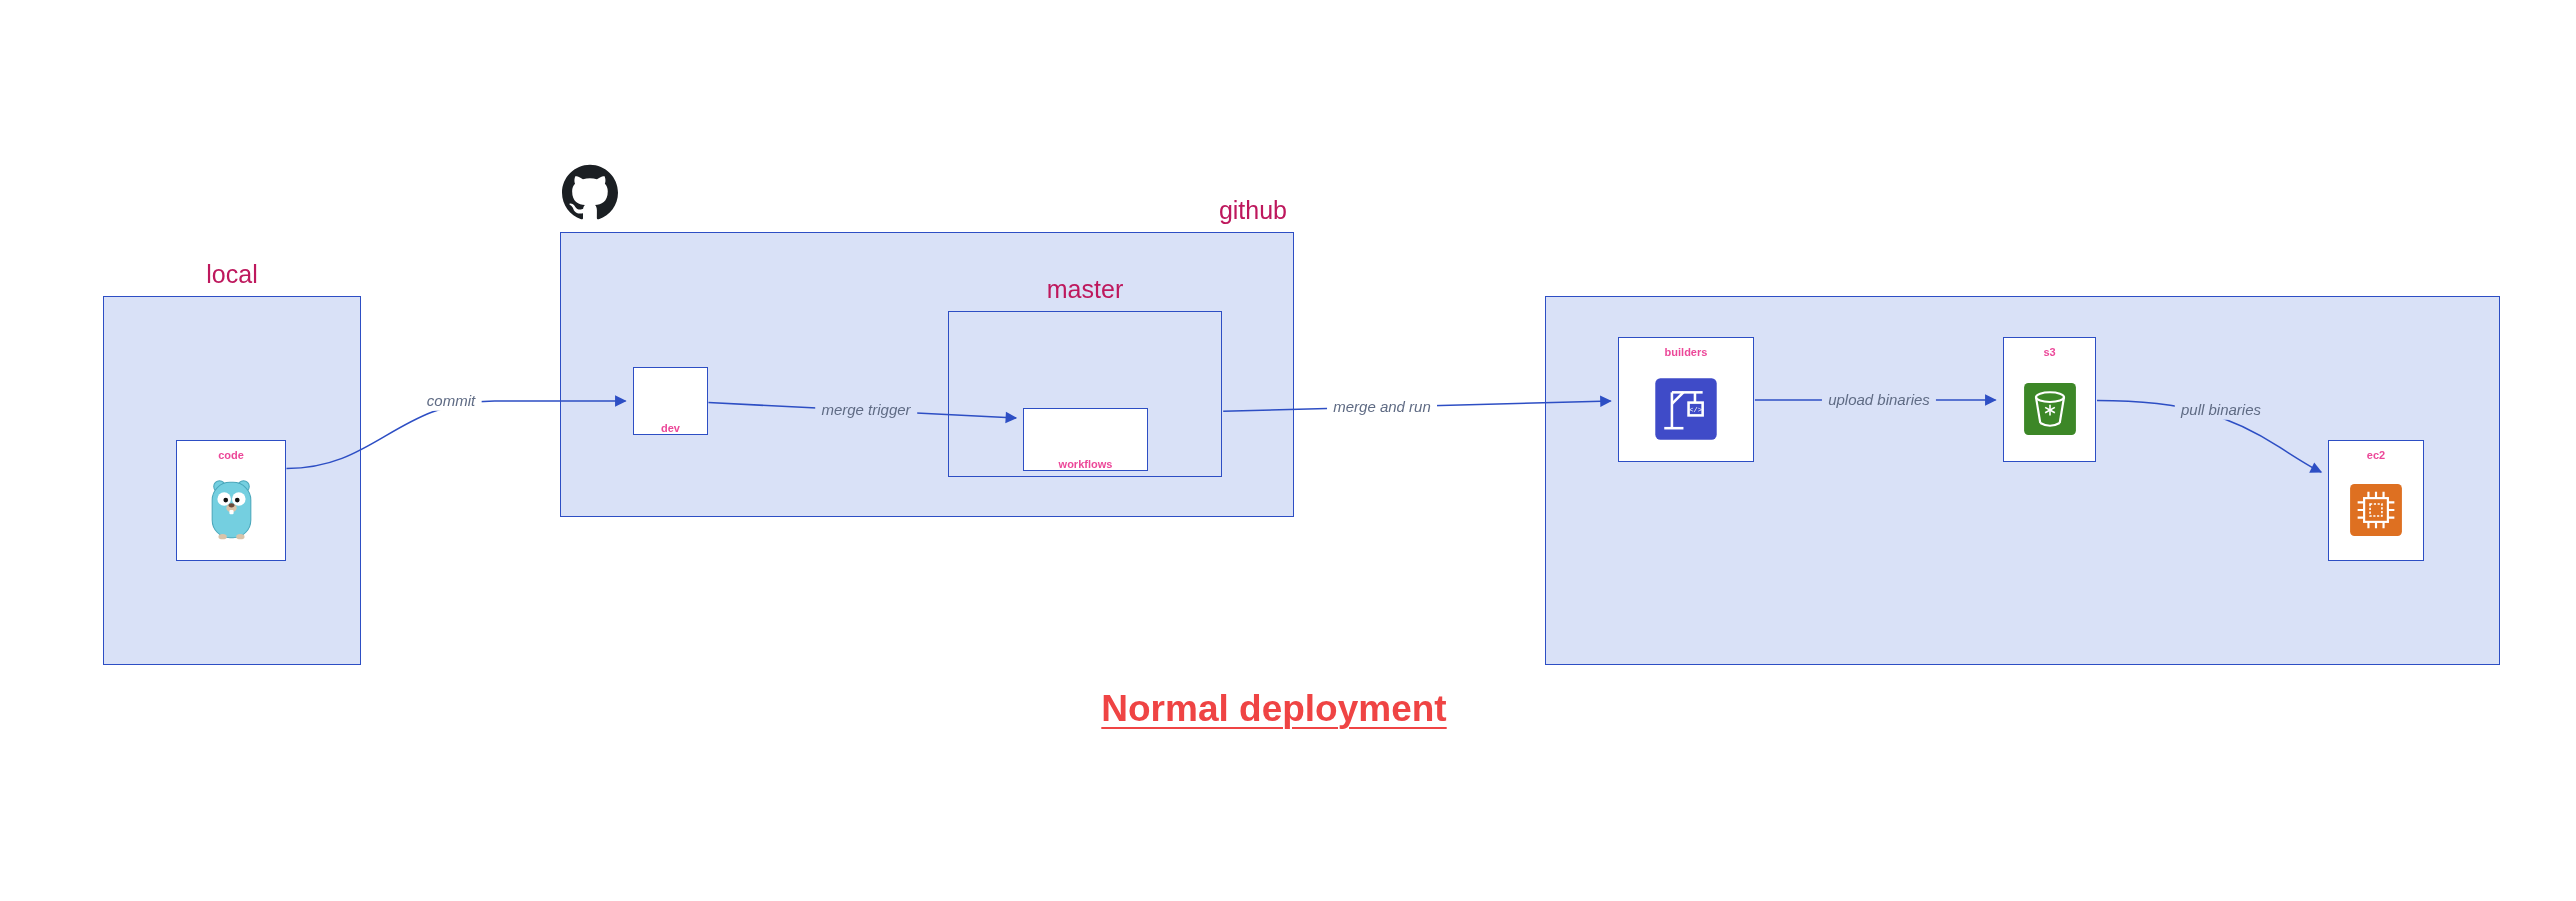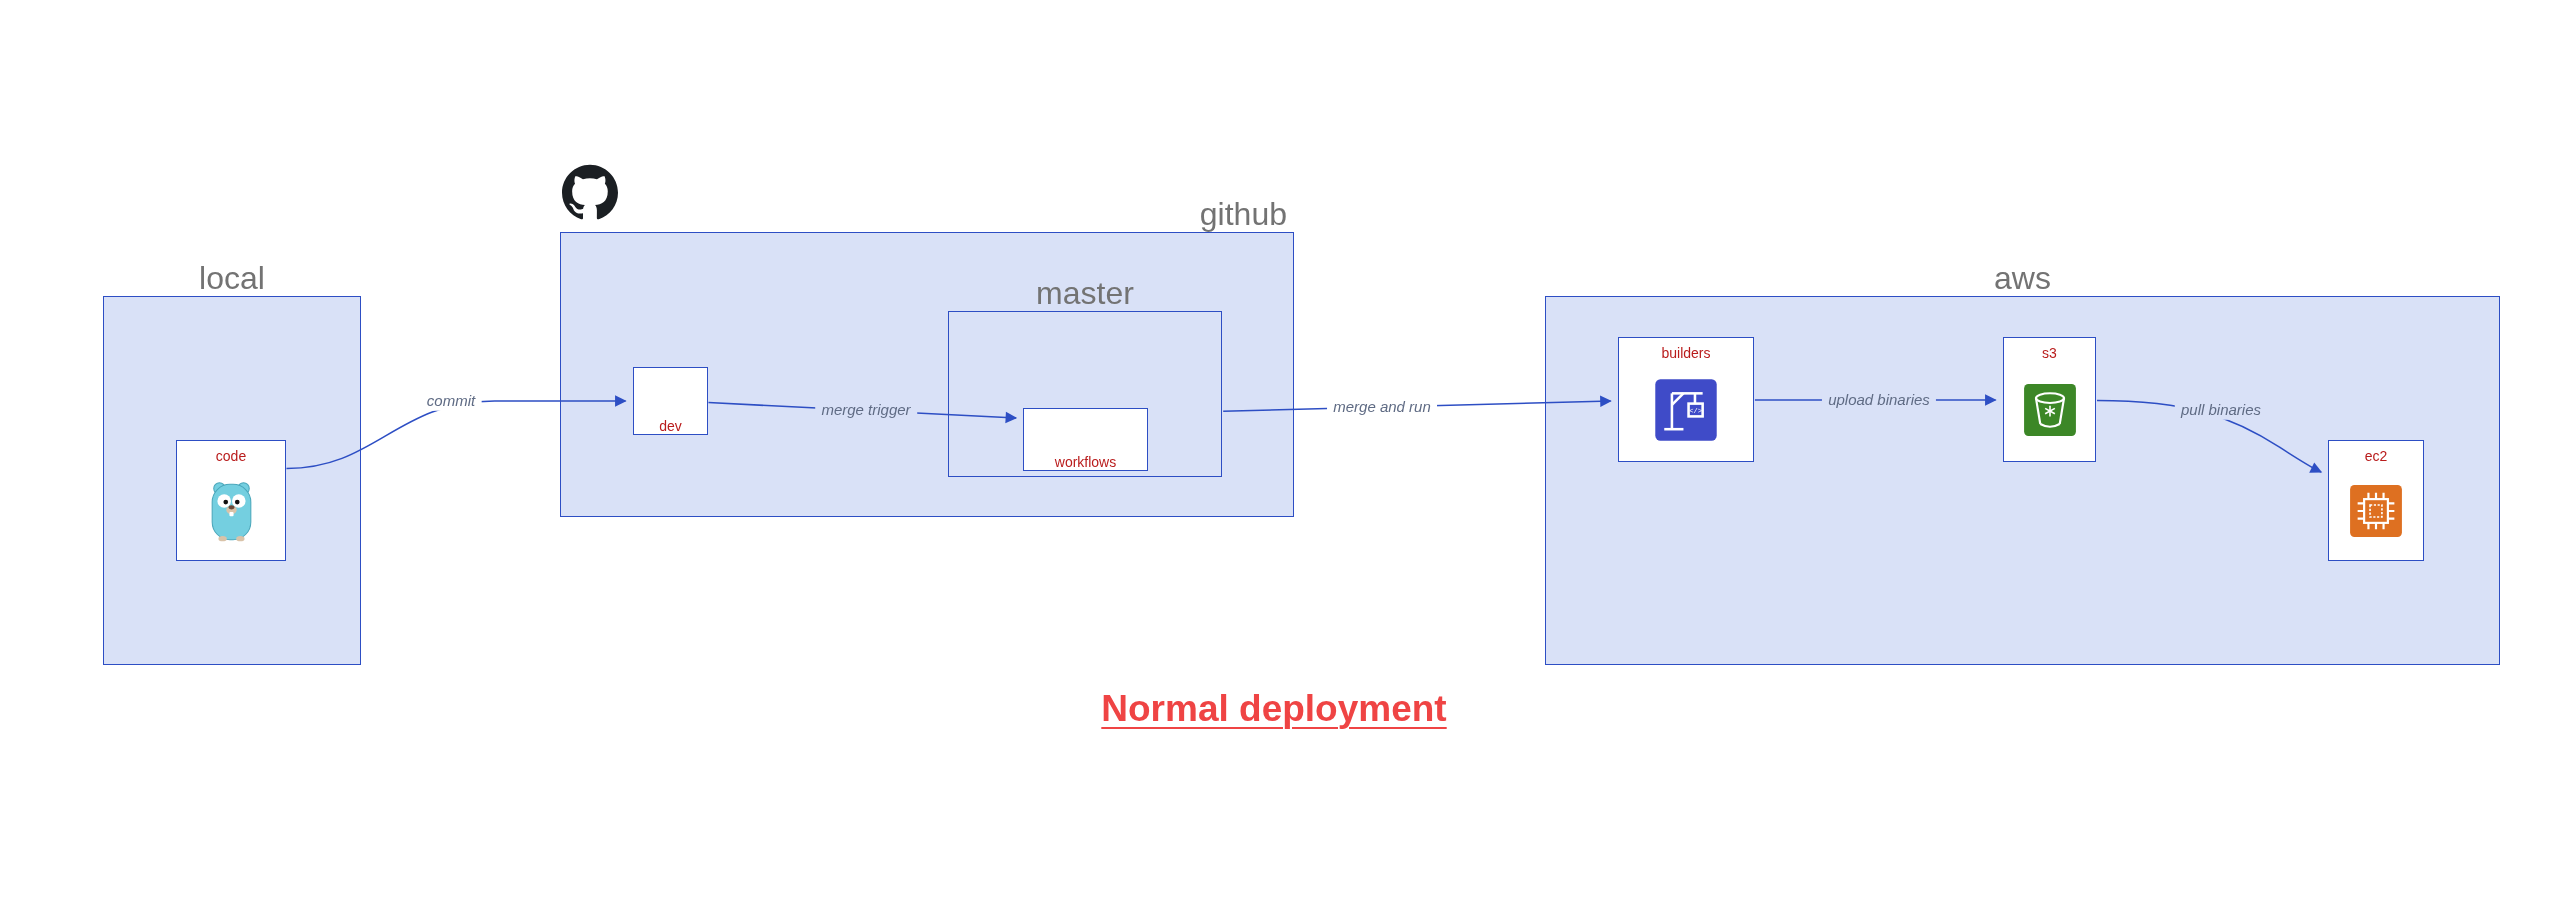--- a/index.html
+++ b/index.html
@@ -8,36 +8,36 @@
 
   .container-box {
     position:absolute; background:#d9e1f7; border:1.5px solid #2d4ec4; box-sizing:border-box; z-index:1;
   }
   #c-local  { left:103px;  top:296px; width:258px;  height:369px; }
   #c-github { left:560px; top:232px; width:734px; height:285px; }
   #c-master { left:948px; top:311px; width:274px;  height:166px; background:transparent; z-index:2; }
   #c-aws    { left:1545px; top:296px; width:955px; height:369px; }
 
   .container-label {
-    position:absolute; font-size:32px; color:#737373; z-index:3; line-height:1;
+    position:absolute; font-size:25px; color:#be185d; z-index:3; line-height:1;
   }
   #l-local  { left:103px;  width:258px;  top:262px; text-align:center; }
   #l-github { left:560px; width:727px; top:198px; text-align:right; }
   #l-master { left:948px; width:274px;  top:277px; text-align:center; }
   #l-aws    { left:1545px; width:955px; top:262px; text-align:center; }
 
   #github-logo { position:absolute; left:562px; top:164px; width:56px; height:56px; z-index:3; }
 
   .edges { position:absolute; left:0; top:0; z-index:4; pointer-events:none; }
 
   .node {
     position:absolute; background:#ffffff; border:1.5px solid #2d4ec4; box-sizing:border-box;
     display:flex; flex-direction:column; align-items:center; z-index:5;
   }
-  .node-label { font-weight:normal; font-size:14px; color:#b91c1c; padding-top:8.2px; line-height:1.1; }
+  .node-label { font-weight:bold; font-size:11px; color:#ec4899; padding-top:8.2px; line-height:1.1; }
   .node-center { justify-content:flex-end; }
   .node-center .node-label { padding-top:0; }
   .icon-wrap { flex:1; display:flex; align-items:center; justify-content:center; }
 
   #node-code      { left:176px;  top:440px; width:110px; height:121px; }
   #node-dev       { left:633px; top:367px; width:75px; height:68px; }
   #node-workflows { left:1023px; top:388px; width:125px; height:63px;margin-top:20px; }
   #node-builders  { left:1618px; top:337px; width:136px; height:125px; }
   #node-s3        { left:2003px; top:337px; width:93px; height:125px; }
   #node-ec2       { left:2328px; top:440px; width:96px; height:121px; }
@@ -60,21 +60,20 @@
 <div class="canvas">
 
   <div class="container-box" id="c-local"></div>
   <div class="container-box" id="c-github"></div>
   <div class="container-box" id="c-aws"></div>
   <div class="container-box" id="c-master"></div>
 
   <div class="container-label" id="l-local">local</div>
   <div class="container-label" id="l-github">github</div>
   <div class="container-label" id="l-master">master</div>
-  <div class="container-label" id="l-aws">aws</div>
 
   <div id="github-logo">
     <svg width="56" height="56" viewBox="0 0 24 24" aria-hidden="true">
       <path fill="#1b1f23" d="M12 .297c-6.63 0-12 5.373-12 12 0 5.303 3.438 9.8 8.205 11.385.6.113.82-.258.82-.577 0-.285-.01-1.04-.015-2.04-3.338.724-4.042-1.61-4.042-1.61C4.422 18.07 3.633 17.7 3.633 17.7c-1.087-.744.084-.729.084-.729 1.205.084 1.838 1.236 1.838 1.236 1.07 1.835 2.809 1.305 3.495.998.108-.776.417-1.305.76-1.605-2.665-.3-5.466-1.332-5.466-5.93 0-1.31.465-2.38 1.235-3.22-.135-.303-.54-1.523.105-3.176 0 0 1.005-.322 3.3 1.23.96-.267 1.98-.399 3-.405 1.02.006 2.04.138 3 .405 2.28-1.552 3.285-1.23 3.285-1.23.645 1.653.24 2.873.12 3.176.765.84 1.23 1.91 1.23 3.22 0 4.61-2.805 5.625-5.475 5.92.42.36.81 1.096.81 2.22 0 1.606-.015 2.896-.015 3.286 0 .315.21.69.825.57C20.565 22.092 24 17.592 24 12.297c0-6.627-5.373-12-12-12"></path>
     </svg>
   </div>
 
   <svg class="edges" width="2604" height="902" viewBox="0 0 5054 1750">
     <defs>
       <marker id="arrow" viewBox="0 0 12 12" refX="10" refY="6" markerWidth="9" markerHeight="9" orient="auto-start-reverse">

